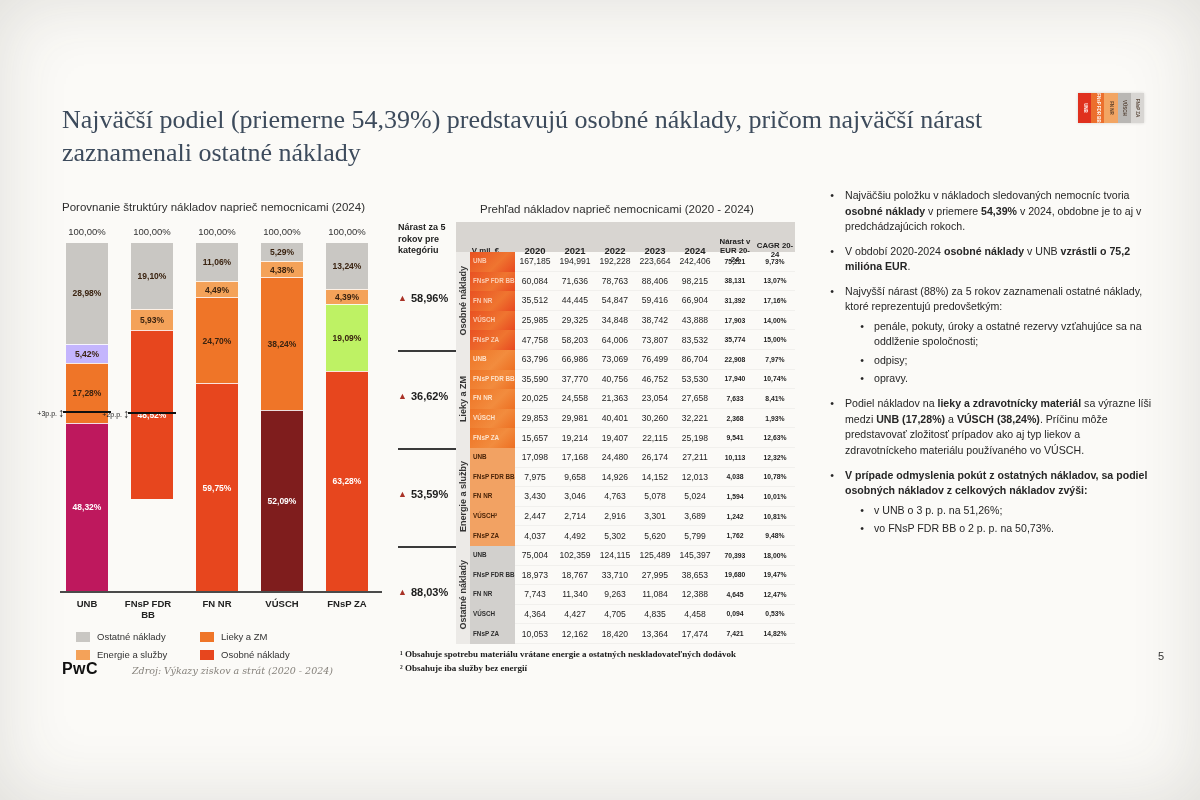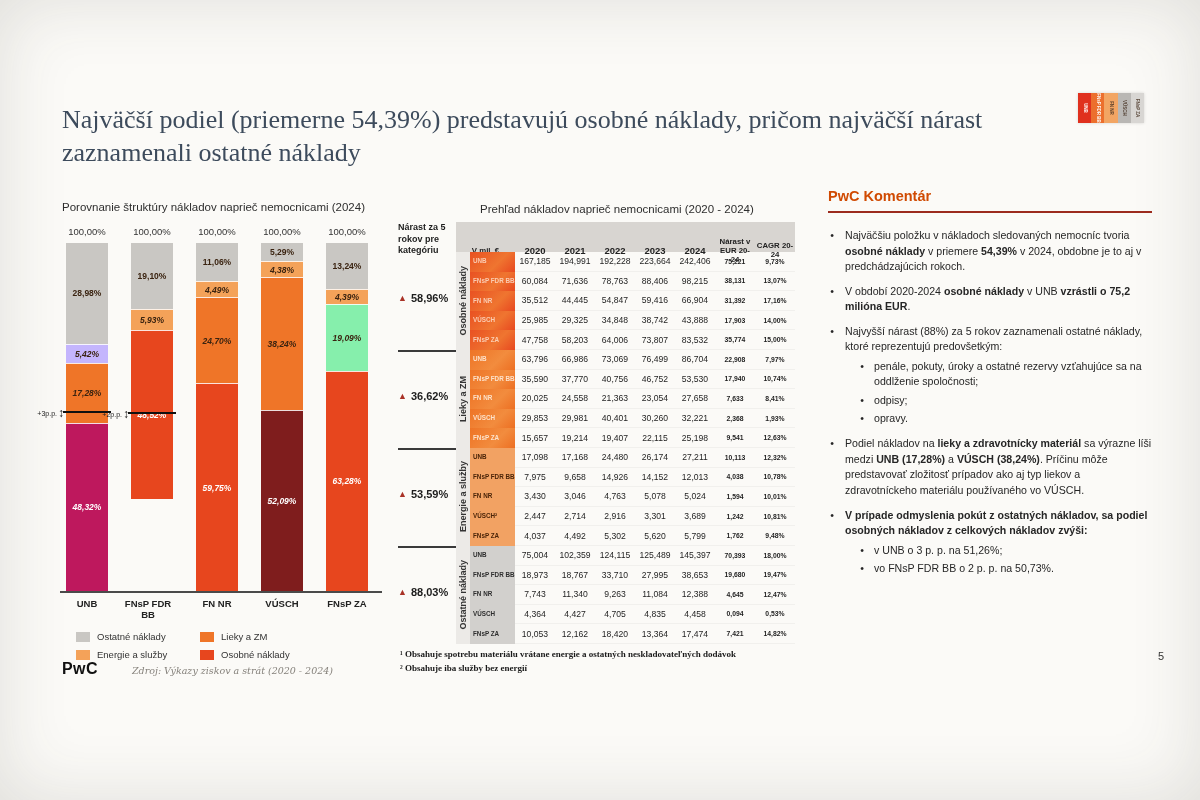--- a/index.html
+++ b/index.html
@@ -15,21 +15,21 @@
   .mini span{position:absolute;left:50%;top:50%;transform:translate(-50%,-50%) rotate(90deg);
         font-size:4.5px;font-weight:700;color:rgba(255,255,255,.92);white-space:nowrap;}
   .mini>div:nth-child(n+3) span{color:rgba(70,50,35,.85);}
   
   .chart-title{position:absolute;left:62px;top:201px;font-size:11.5px;color:#2e2e2e;}
   .bars{position:absolute;left:66px;top:226px;width:314px;height:402px;}
   .bar-wrap{position:absolute;top:0;width:42px;}
   .top-label{height:14px;font-size:9.5px;color:#333;text-align:center;margin-bottom:3px;white-space:nowrap;}
   .bar{position:relative;height:348px;width:42px;display:flex;flex-direction:column;}
   .seg{position:relative;box-sizing:border-box;}
-  .seg + .seg{border-top:1px solid rgba(255,255,255,.85);font-style:italic;}
+  .seg + .seg{border-top:1px solid rgba(255,255,255,.85);}
   .seg-label{position:absolute;top:50%;left:50%;transform:translate(-50%,-50%);
              font-size:8.5px;font-weight:700;color:#3a2310;white-space:nowrap;}
   .seg-label.light{color:#fff;}
   .axis{position:absolute;left:-6px;top:365px;width:322px;height:2px;background:#4a4a4a;}
   .xlab{position:absolute;top:372px;width:60px;text-align:center;font-size:9.5px;font-weight:700;
         color:#222;line-height:1.2;}
   .ann-line{position:absolute;left:-3px;right:-3px;height:2px;background:#101010;}
   .ann-arrow{position:absolute;left:-8px;font-size:12px;font-weight:700;color:#101010;line-height:1;}
   .ann-text{position:absolute;right:calc(100% + 9px);font-size:7px;color:#222;white-space:nowrap;}
   
@@ -188,21 +188,21 @@
 
     <div class="bar-wrap" style="left:260px;">
       <div class="top-label">100,00%</div>
       <div class="bar">
         <div class="seg" style="height: 13.24%; background: rgb(201, 199, 195);">
             <span class="seg-label">13,24%</span>
           </div>
         <div class="seg" style="height: 4.39%; background: rgb(244, 162, 89);">
             <span class="seg-label">4,39%</span>
           </div>
-        <div class="seg" style="height: 19.09%; background: #86efac;">
+        <div class="seg" style="height: 19.09%; background: #bef264;">
             <span class="seg-label">19,09%</span>
           </div>
         <div class="seg" style="height: 63.28%; background: rgb(231, 70, 30);">
             <span class="seg-label light">63,28%</span>
           </div>
       </div>
     </div>
 
     <div class="axis"></div>
     <div class="xlab" style="left:-9px;">UNB</div>
@@ -454,21 +454,20 @@
         <div class="num sm">14,82%</div>
     </div>
   </div>
 
   <div class="footnotes">
     <div>¹ Obsahuje spotrebu materiálu vrátane energie a ostatných neskladovateľných dodávok</div>
     <div>² Obsahuje iba služby bez energií</div>
   </div>
 
   <div class="comment">
-    <div class="comment-title">PwC Komentár</div>
     <div class="b1">
         <span class="dot">•</span>
         <span><span>Najväčšiu položku v nákladoch sledovaných nemocníc tvoria </span><span class="b">osobné náklady</span><span> v priemere </span><span class="b">54,39%</span><span> v 2024, obdobne je to aj v predchádzajúcich rokoch.</span></span>
       </div>
     <div class="b1">
         <span class="dot">•</span>
         <span><span>V období 2020-2024 </span><span class="b">osobné náklady</span><span> v UNB </span><span class="b">vzrástli o 75,2 milióna EUR</span><span>.</span></span>
       </div>
     <div class="b1" style="margin-bottom:4px;">
         <span class="dot">•</span>

